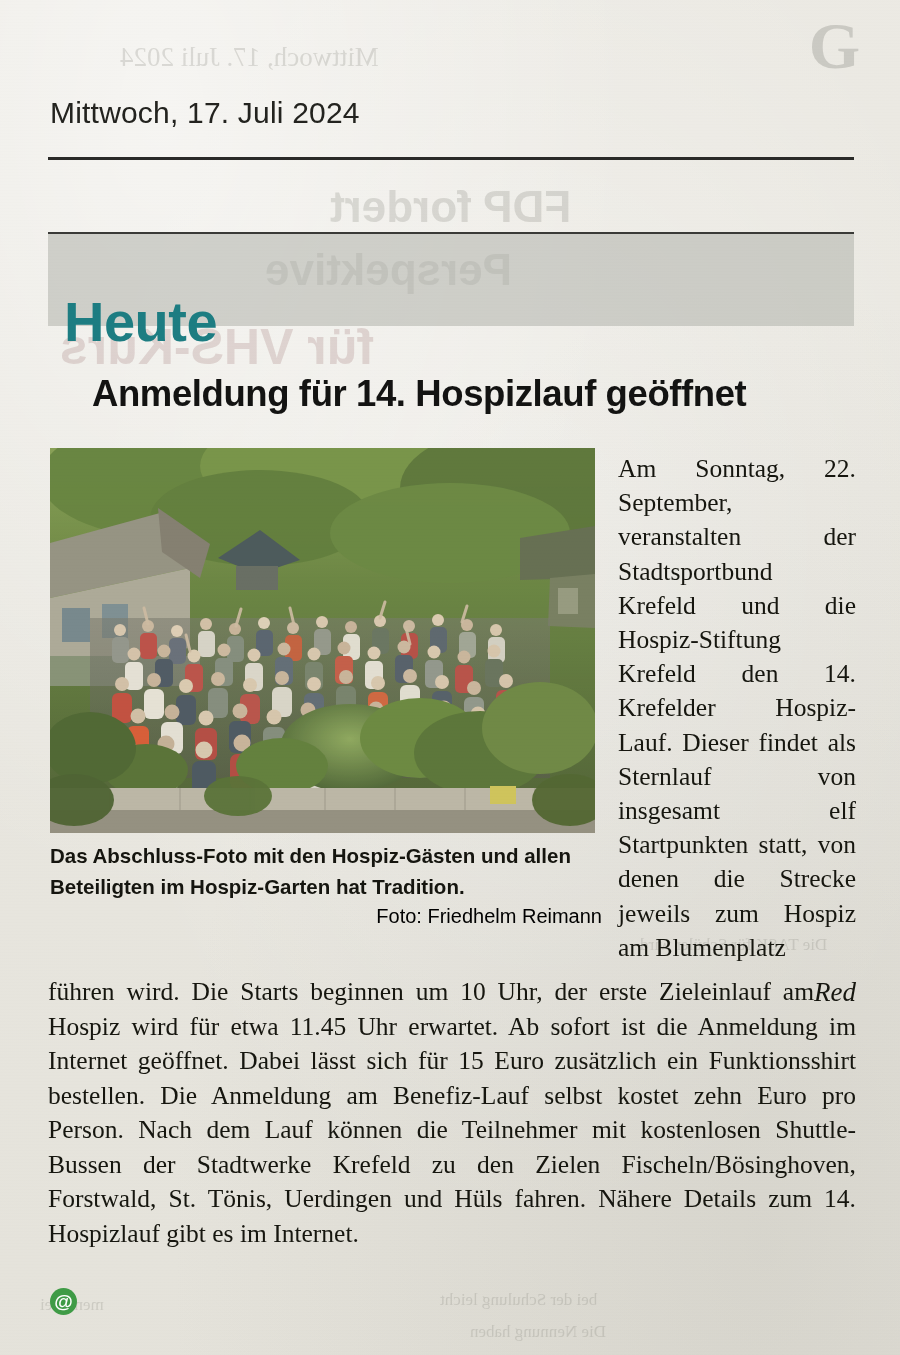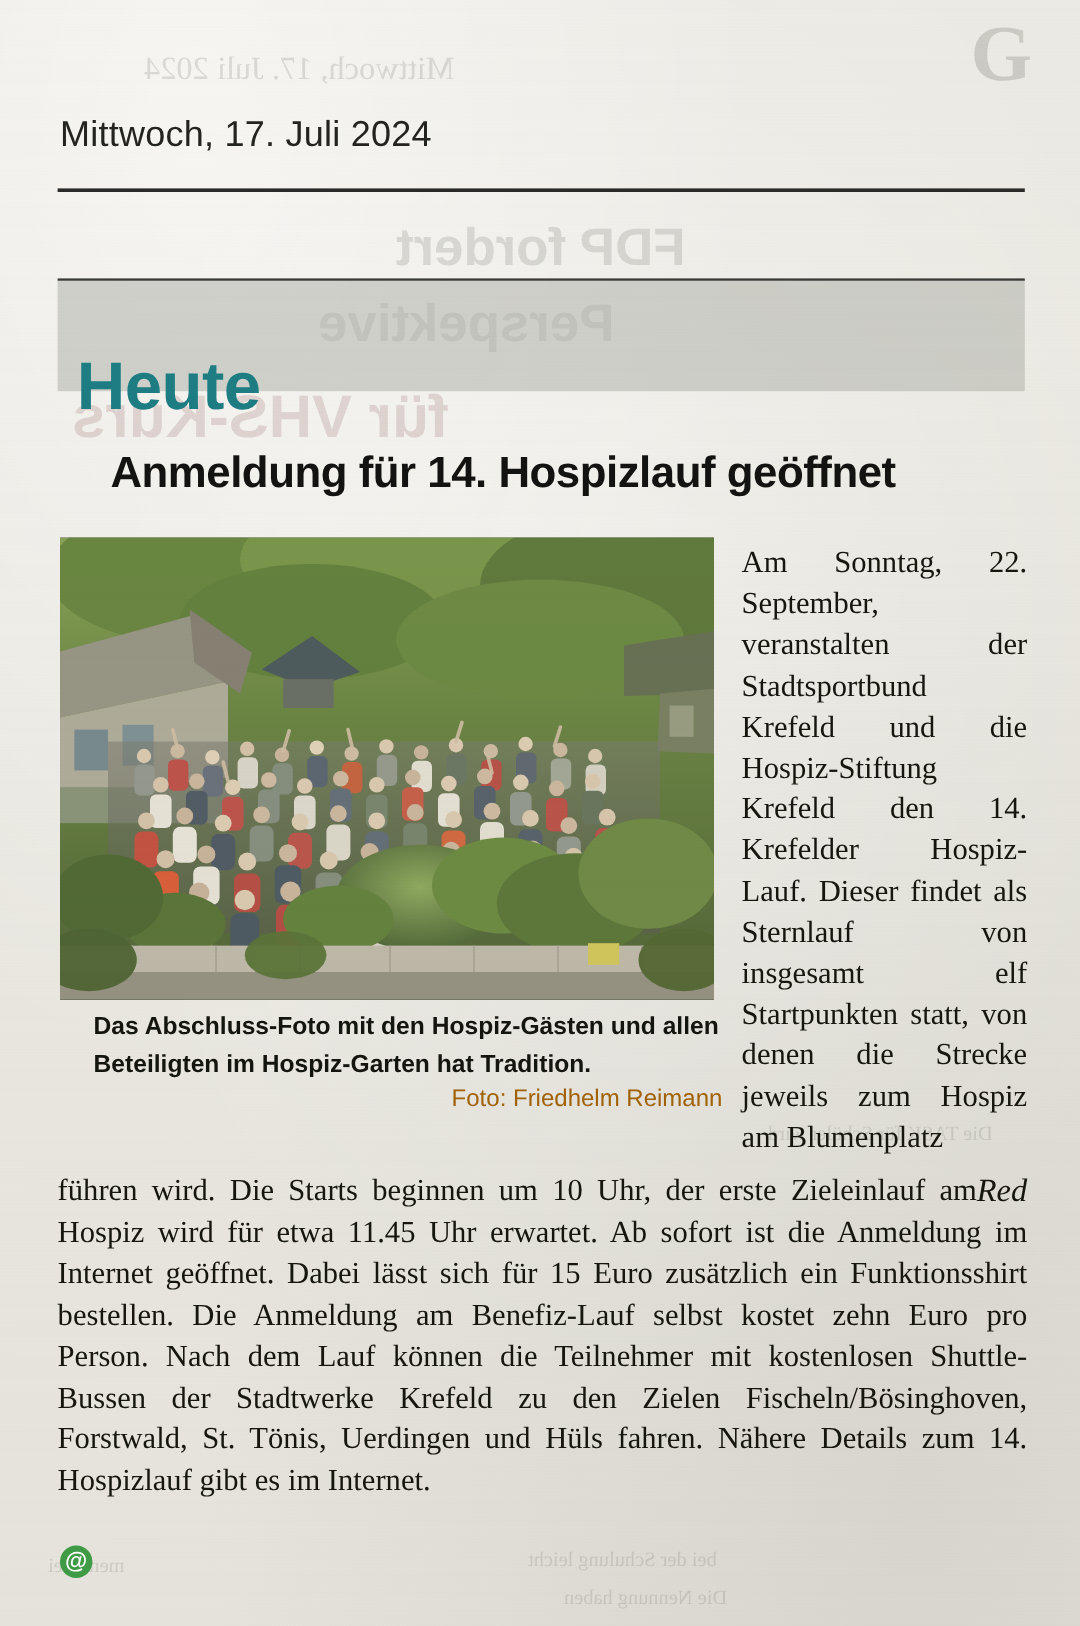--- a/index.html
+++ b/index.html
@@ -133,31 +133,30 @@
   .caption {
     position: absolute;
     top: 840px;
     left: 50px;
     width: 552px;
     font-family: "Liberation Sans", sans-serif;
     font-weight: bold;
     font-size: 20.5px;
     line-height: 31px;
     color: #15150f;
-    margin-left: 28px;
   }
   .credit {
     position: absolute;
     top: 905px;
     left: 50px;
     width: 552px;
     text-align: right;
     font-family: "Liberation Sans", sans-serif;
     font-size: 20px;
-    color: #a16207;
+    color: #000000;
   }
 
   
   .col-right {
     position: absolute;
     top: 452px;
     left: 618px;
     width: 238px;
     font-size: 25.5px;
     line-height: 34.2px;

